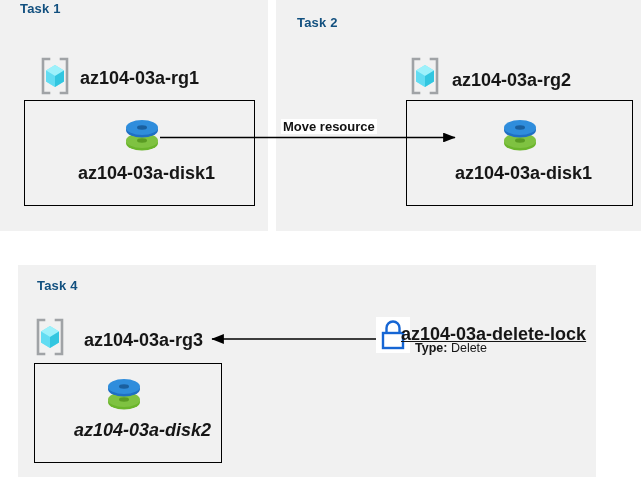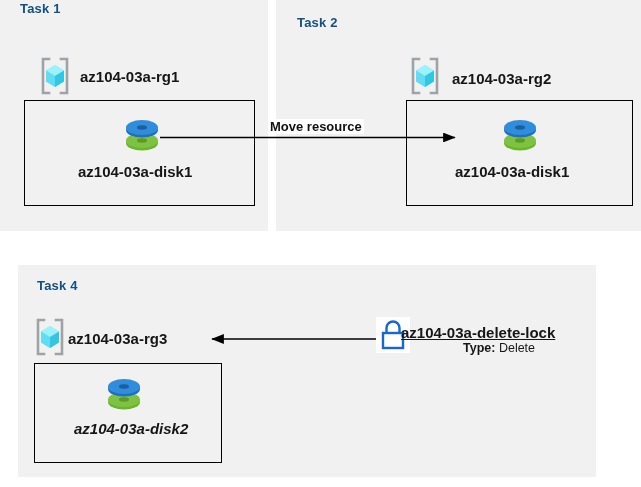--- a/index.html
+++ b/index.html
@@ -32,32 +32,32 @@
 
   .inner-box {
     position: absolute;
     border: 1.5px solid #000000;
     background: transparent;
     box-sizing: border-box;
   }
 
   .label {
     position: absolute;
-    font-size: 15px;
+    font-size: 18px;
     font-weight: bold;
     color: #161616;
     white-space: nowrap;
   }
   .sublabel {
     position: absolute;
     font-size: 12.5px;
     color: #161616;
     white-space: nowrap;
   }
-  .sublabel b { font-weight: bold; margin-left: 48px; }
+  .sublabel b { font-weight: bold; }
 
   .arrow-label {
     position: absolute;
     font-size: 13px;
     font-weight: bold;
     color: #111111;
     white-space: nowrap;
     background: #ffffff;
     padding: 0 2px;
   }
@@ -138,37 +138,37 @@
 <div class="label" style="left:455px; top:163px;">az104-03a-disk1</div>
 
 <svg class="arrow-svg" style="left:160px; top:126px;" width="306" height="24" viewBox="0 0 306 24">
   <defs>
     <marker id="arrowhead-right" markerWidth="9" markerHeight="7" refX="8.5" refY="3.5" orient="auto">
       <polygon points="0 0, 9 3.5, 0 7" fill="#000000"></polygon>
     </marker>
   </defs>
   <line x1="0" y1="11.5" x2="295" y2="11.5" stroke="#000000" stroke-width="1.4" marker-end="url(#arrowhead-right)"></line>
 </svg>
-<div class="arrow-label" style="left:268px; top:119px;">Move resource</div>
+<div class="arrow-label" style="left:281px; top:119px;">Move resource</div>
 
 <div class="panel" style="left:18px; top:265px; width:578px; height:212px;"></div>
 
 <div class="task-title" style="left:37px; top:278px;">Task 4</div>
 
 <span class="icon" style="left:33px; top:318px; width:34px; height:38px;">
   <svg width="34" height="38" viewBox="0 0 34 38">
     <path d="M11 2 L5 2 L5 36 L11 36" fill="none" stroke="#a0a3a6" stroke-width="2.6" stroke-linecap="square"></path>
     <path d="M23 2 L29 2 L29 36 L23 36" fill="none" stroke="#a0a3a6" stroke-width="2.6" stroke-linecap="square"></path>
     <polygon points="17,8 26,13.5 26,24.5 17,30 8,24.5 8,13.5" fill="#7ce7f7"></polygon>
     <polygon points="17,8 26,13.5 17,19 8,13.5" fill="#9df1fb"></polygon>
     <polygon points="17,19 26,13.5 26,24.5 17,30" fill="#32c6e0"></polygon>
     <polygon points="17,19 8,13.5 8,24.5 17,30" fill="#62dcf2"></polygon>
   </svg>
 </span>
-<div class="label" style="left:68px; top:330px;text-align:center;">az104-03a-rg3</div>
+<div class="label" style="left:84px; top:330px;text-align:center;">az104-03a-rg3</div>
 
 <svg class="arrow-svg" style="left:208px; top:330px;" width="168" height="18" viewBox="0 0 168 18">
   <defs>
     <marker id="arrowhead-left" markerWidth="9" markerHeight="7" refX="8.5" refY="3.5" orient="auto">
       <polygon points="0 0, 9 3.5, 0 7" fill="#000000"></polygon>
     </marker>
   </defs>
   <line x1="168" y1="9" x2="4" y2="9" stroke="#000000" stroke-width="1.4" marker-end="url(#arrowhead-left)"></line>
 </svg>
 

